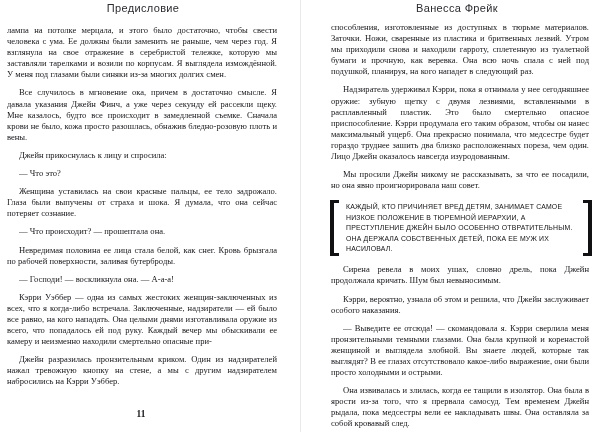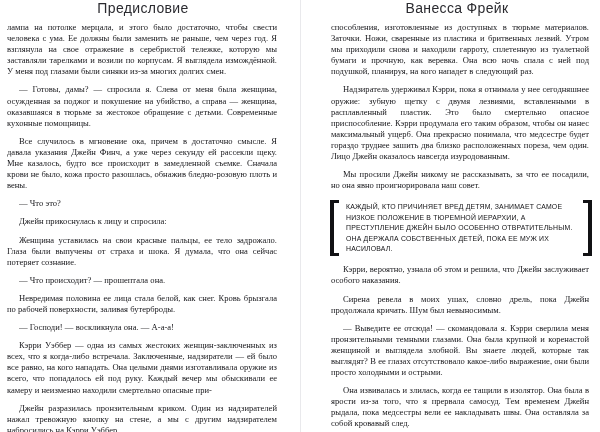--- a/index.html
+++ b/index.html
@@ -40,21 +40,21 @@
     box-sizing: border-box;
     display: flex;
     flex-direction: column;
   }
   .page-left  { padding: 0 14px 0 0; }
   .page-right { padding: 0 0 0 14px; }
 
   .running-head {
     text-align: center;
     font-family: "Liberation Sans", "DejaVu Sans", sans-serif;
-    font-size: 14px;
+    font-size: 11px;
     letter-spacing: 0.35px;
     color: #2b2b30;
     padding-top: 3px;
     height: 13px;
     line-height: 10px;
     white-space: nowrap;
   }
 
   .body-col {
     flex: 1 1 auto;
@@ -130,24 +130,23 @@
 <div class="spread">
 
   <div class="gutter-line"></div>
 
   <div class="page page-left">
 
     <div class="running-head">Предисловие</div>
 
     <div class="body-col">
       <p class="para noindent">лампа на потолке мерцала, и этого было достаточно, чтобы свести человека с ума. Ее должны были заменить не раньше, чем через год. Я взглянула на свое отражение в серебристой тележке, которую мы заставляли тарелками и возили по корпусам. Я выглядела измождённой. У меня под глазами были синяки из-за многих долгих смен.</p>
-      <p class="para">— Готовы, дамы? — спросила я. Слева от меня была женщина, осужденная за поджог и покушение на убийство, а справа — женщина, оказавшаяся в тюрьме за жестокое обращение с детьми. Современные кухонные помощницы.</p>
       <p class="para">Все случилось в мгновение ока, причем в достаточно смысле. Я давала указания Джейн Финч, а уже через секунду ей рассекли щеку. Мне казалось, будто все происходит в замедленной съемке. Сначала крови не было, кожа просто разошлась, обнажив бледно-розовую плоть и вены.</p>
+      <p class="para">Джейн прикоснулась к лицу и спросила:</p>
       <p class="para">— Что это?</p>
-      <p class="para">Джейн прикоснулась к лицу и спросила:</p>
       <p class="para">Женщина уставилась на свои красные пальцы, ее тело задрожало. Глаза были выпучены от страха и шока. Я думала, что она сейчас потеряет сознание.</p>
       <p class="para">— Что происходит? — прошептала она.</p>
       <p class="para">Невредимая половина ее лица стала белой, как снег. Кровь брызгала по рабочей поверхности, заливая бутерброды.</p>
       <p class="para">— Господи! — воскликнула она. — А-а-а!</p>
       <p class="para">Кэрри Уэббер — одна из самых жестоких женщин-заключенных из всех, что я когда-либо встречала. Заключенные, надзиратели — ей было все равно, на кого нападать. Она целыми днями изготавливала оружие из всего, что попадалось ей под руку. Каждый вечер мы обыскивали ее камеру и неизменно находили смертельно опасные при-</p>
       <p class="para">Джейн разразилась пронзительным криком. Один из надзирателей нажал тревожную кнопку на стене, а мы с другим надзирателем набросились на Кэрри Уэббер.</p>
     </div>
 
     <div class="folio">11</div>
   </div>
@@ -160,22 +159,22 @@
       <p class="para noindent">способления, изготовленные из доступных в тюрьме материалов. Заточки. Ножи, сваренные из пластика и бритвенных лезвий. Утром мы приходили снова и находили гарроту, сплетенную из туалетной бумаги и прочную, как веревка. Она всю ночь спала с ней под подушкой, планируя, на кого нападет в следующий раз.</p>
       <p class="para">Надзиратель удерживал Кэрри, пока я отнимала у нее сегодняшнее оружие: зубную щетку с двумя лезвиями, вставленными в расплавленный пластик. Это было смертельно опасное приспособление. Кэрри продумала его таким образом, чтобы он нанес максимальный ущерб. Она прекрасно понимала, что медсестре будет гораздо труднее зашить два близко расположенных пореза, чем один. Лицо Джейн оказалось навсегда изуродованным.</p>
       <p class="para">Мы просили Джейн никому не рассказывать, за что ее посадили, но она явно проигнорировала наш совет.</p>
 
       <div class="pullquote">
         <span class="bracket bracket-left"></span>
         <p class="qtext">КАЖДЫЙ, КТО ПРИЧИНЯЕТ ВРЕД ДЕТЯМ, ЗАНИМАЕТ САМОЕ НИЗКОЕ ПОЛОЖЕНИЕ В ТЮРЕМНОЙ ИЕРАРХИИ, А ПРЕСТУПЛЕНИЕ ДЖЕЙН БЫЛО ОСОБЕННО ОТВРАТИТЕЛЬНЫМ. ОНА ДЕРЖАЛА СОБСТВЕННЫХ ДЕТЕЙ, ПОКА ЕЕ МУЖ ИХ НАСИЛОВАЛ.</p>
         <span class="bracket bracket-right"></span>
       </div>
 
+      <p class="para">Сирена ревела в моих ушах, словно дрель, пока Джейн продолжала кричать. Шум был невыносимым.</p>
       <p class="para">Кэрри, вероятно, узнала об этом и решила, что Джейн заслуживает особого наказания.</p>
-      <p class="para">Сирена ревела в моих ушах, словно дрель, пока Джейн продолжала кричать. Шум был невыносимым.</p>
       <p class="para">— Выведите ее отсюда! — скомандовала я. Кэрри сверлила меня пронзительными темными глазами. Она была крупной и коренастой женщиной и выглядела злобной. Вы знаете людей, которые так выглядят? В ее глазах отсутствовало какое-либо выражение, они были просто холодными и острыми.</p>
       <p class="para">Она извивалась и злилась, когда ее тащили в изолятор. Она была в ярости из-за того, что я прервала самосуд. Тем временем Джейн рыдала, пока медсестры вели ее накладывать швы. Она оставляла за собой кровавый след.</p>
     </div>
 
     <div class="folio">12</div>
   </div>
 
 </div>
 
 </body></html>

